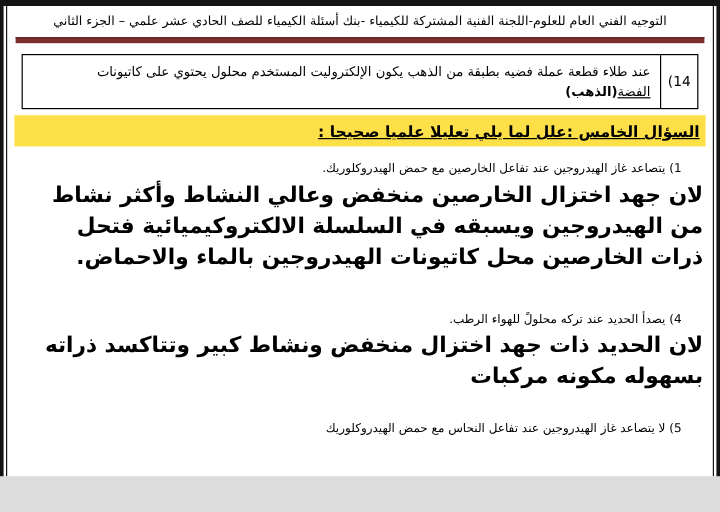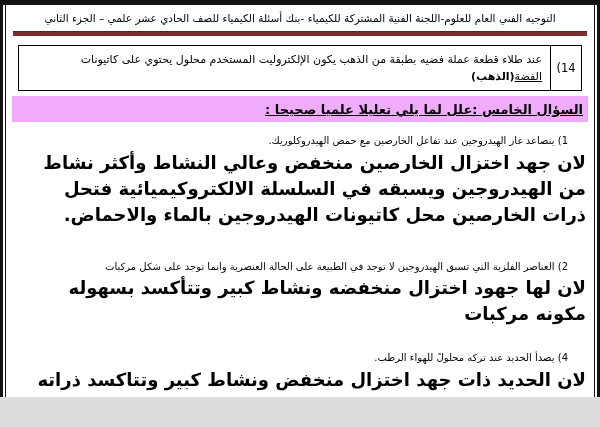--- a/index.html
+++ b/index.html
@@ -48,33 +48,31 @@
 
     <div class="doc-header">التوجيه الفني العام للعلوم-اللجنة الفنية المشتركة للكيمياء -بنك أسئلة الكيمياء للصف الحادي عشر علمي – الجزء الثاني</div>
 
     <div class="rule" style="background: rgb(123, 47, 47);"></div>
 
     <div class="q14-box">
       <div class="q14-num">14)</div>
       <div class="q14-text"><span>عند طلاء قطعة عملة فضيه بطبقة من الذهب يكون الإلكتروليت المستخدم محلول يحتوي على كاتيونات </span><span class="u-term">الفضة</span><span class="b-term">(الذهب)</span></div>
     </div>
 
-    <div class="section-bar" style="background: #f0abfc;">
+    <div class="section-bar" style="background: #fde047;">
       <span class="section-title">السؤال الخامس :علل لما يلي تعليلا علميا صحيحا :</span>
     </div>
 
     <div class="q-list">
   <div class="q-item">
     <div class="q-line"><span>1)</span> <span>يتصاعد غاز الهيدروجين عند تفاعل الخارصين مع حمض الهيدروكلوريك.</span></div>
     <div class="a-line">لان جهد اختزال الخارصين منخفض وعالي النشاط وأكثر نشاط من الهيدروجين ويسبقه في السلسلة الالكتروكيميائية فتحل ذرات الخارصين محل كاتيونات الهيدروجين بالماء والاحماض.</div>
   </div>
 
   <div class="q-item">
-    <div class="q-line"><span>2)</span> <span>العناصر الفلزية التي تسبق الهيدروجين لا توجد في الطبيعة على الحالة العنصرية وانما توجد على شكل مركبات</span></div>
-    <div class="a-line">لان لها جهود اختزال منخفضه ونشاط كبير وتتأكسد بسهوله مكونه مركبات</div>
   </div>
 
   <div class="q-item">
   </div>
 
   <div class="q-item">
     <div class="q-line"><span>4)</span> <span>يصدأ الحديد عند تركه محلولً للهواء الرطب.</span></div>
     <div class="a-line">لان الحديد ذات جهد اختزال منخفض ونشاط كبير وتتاكسد ذراته بسهوله مكونه مركبات</div>
   </div>
 

